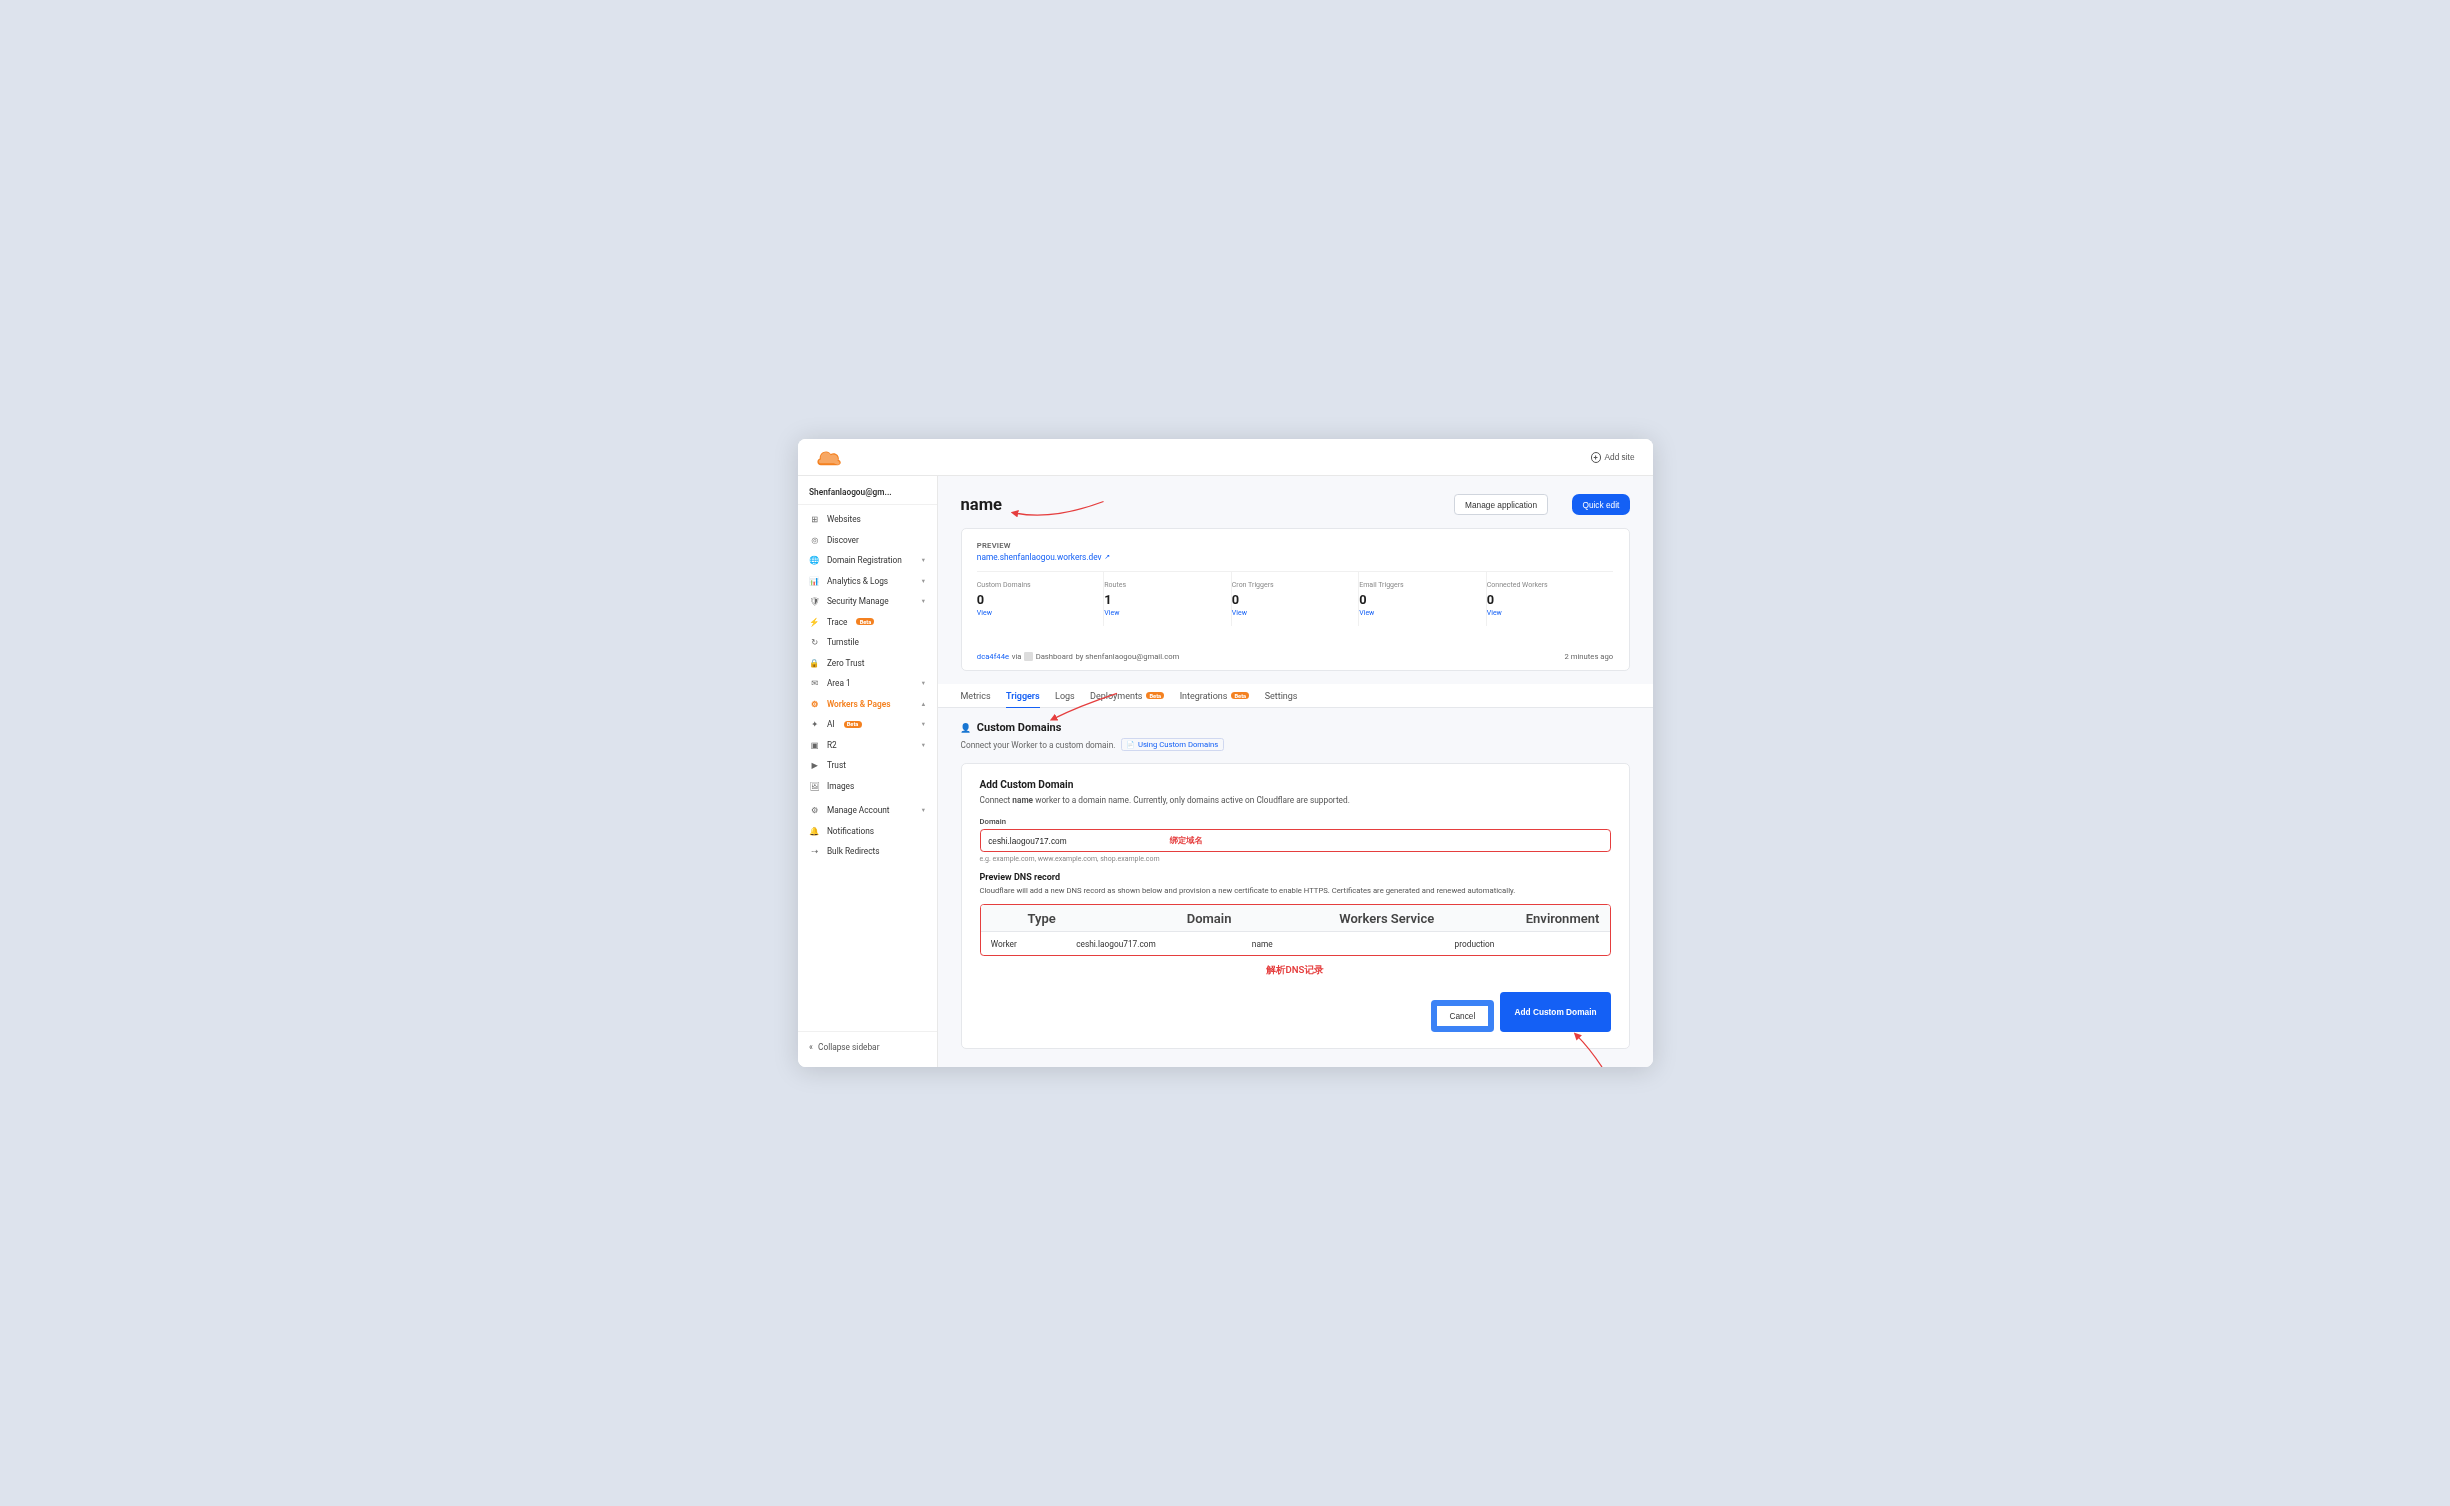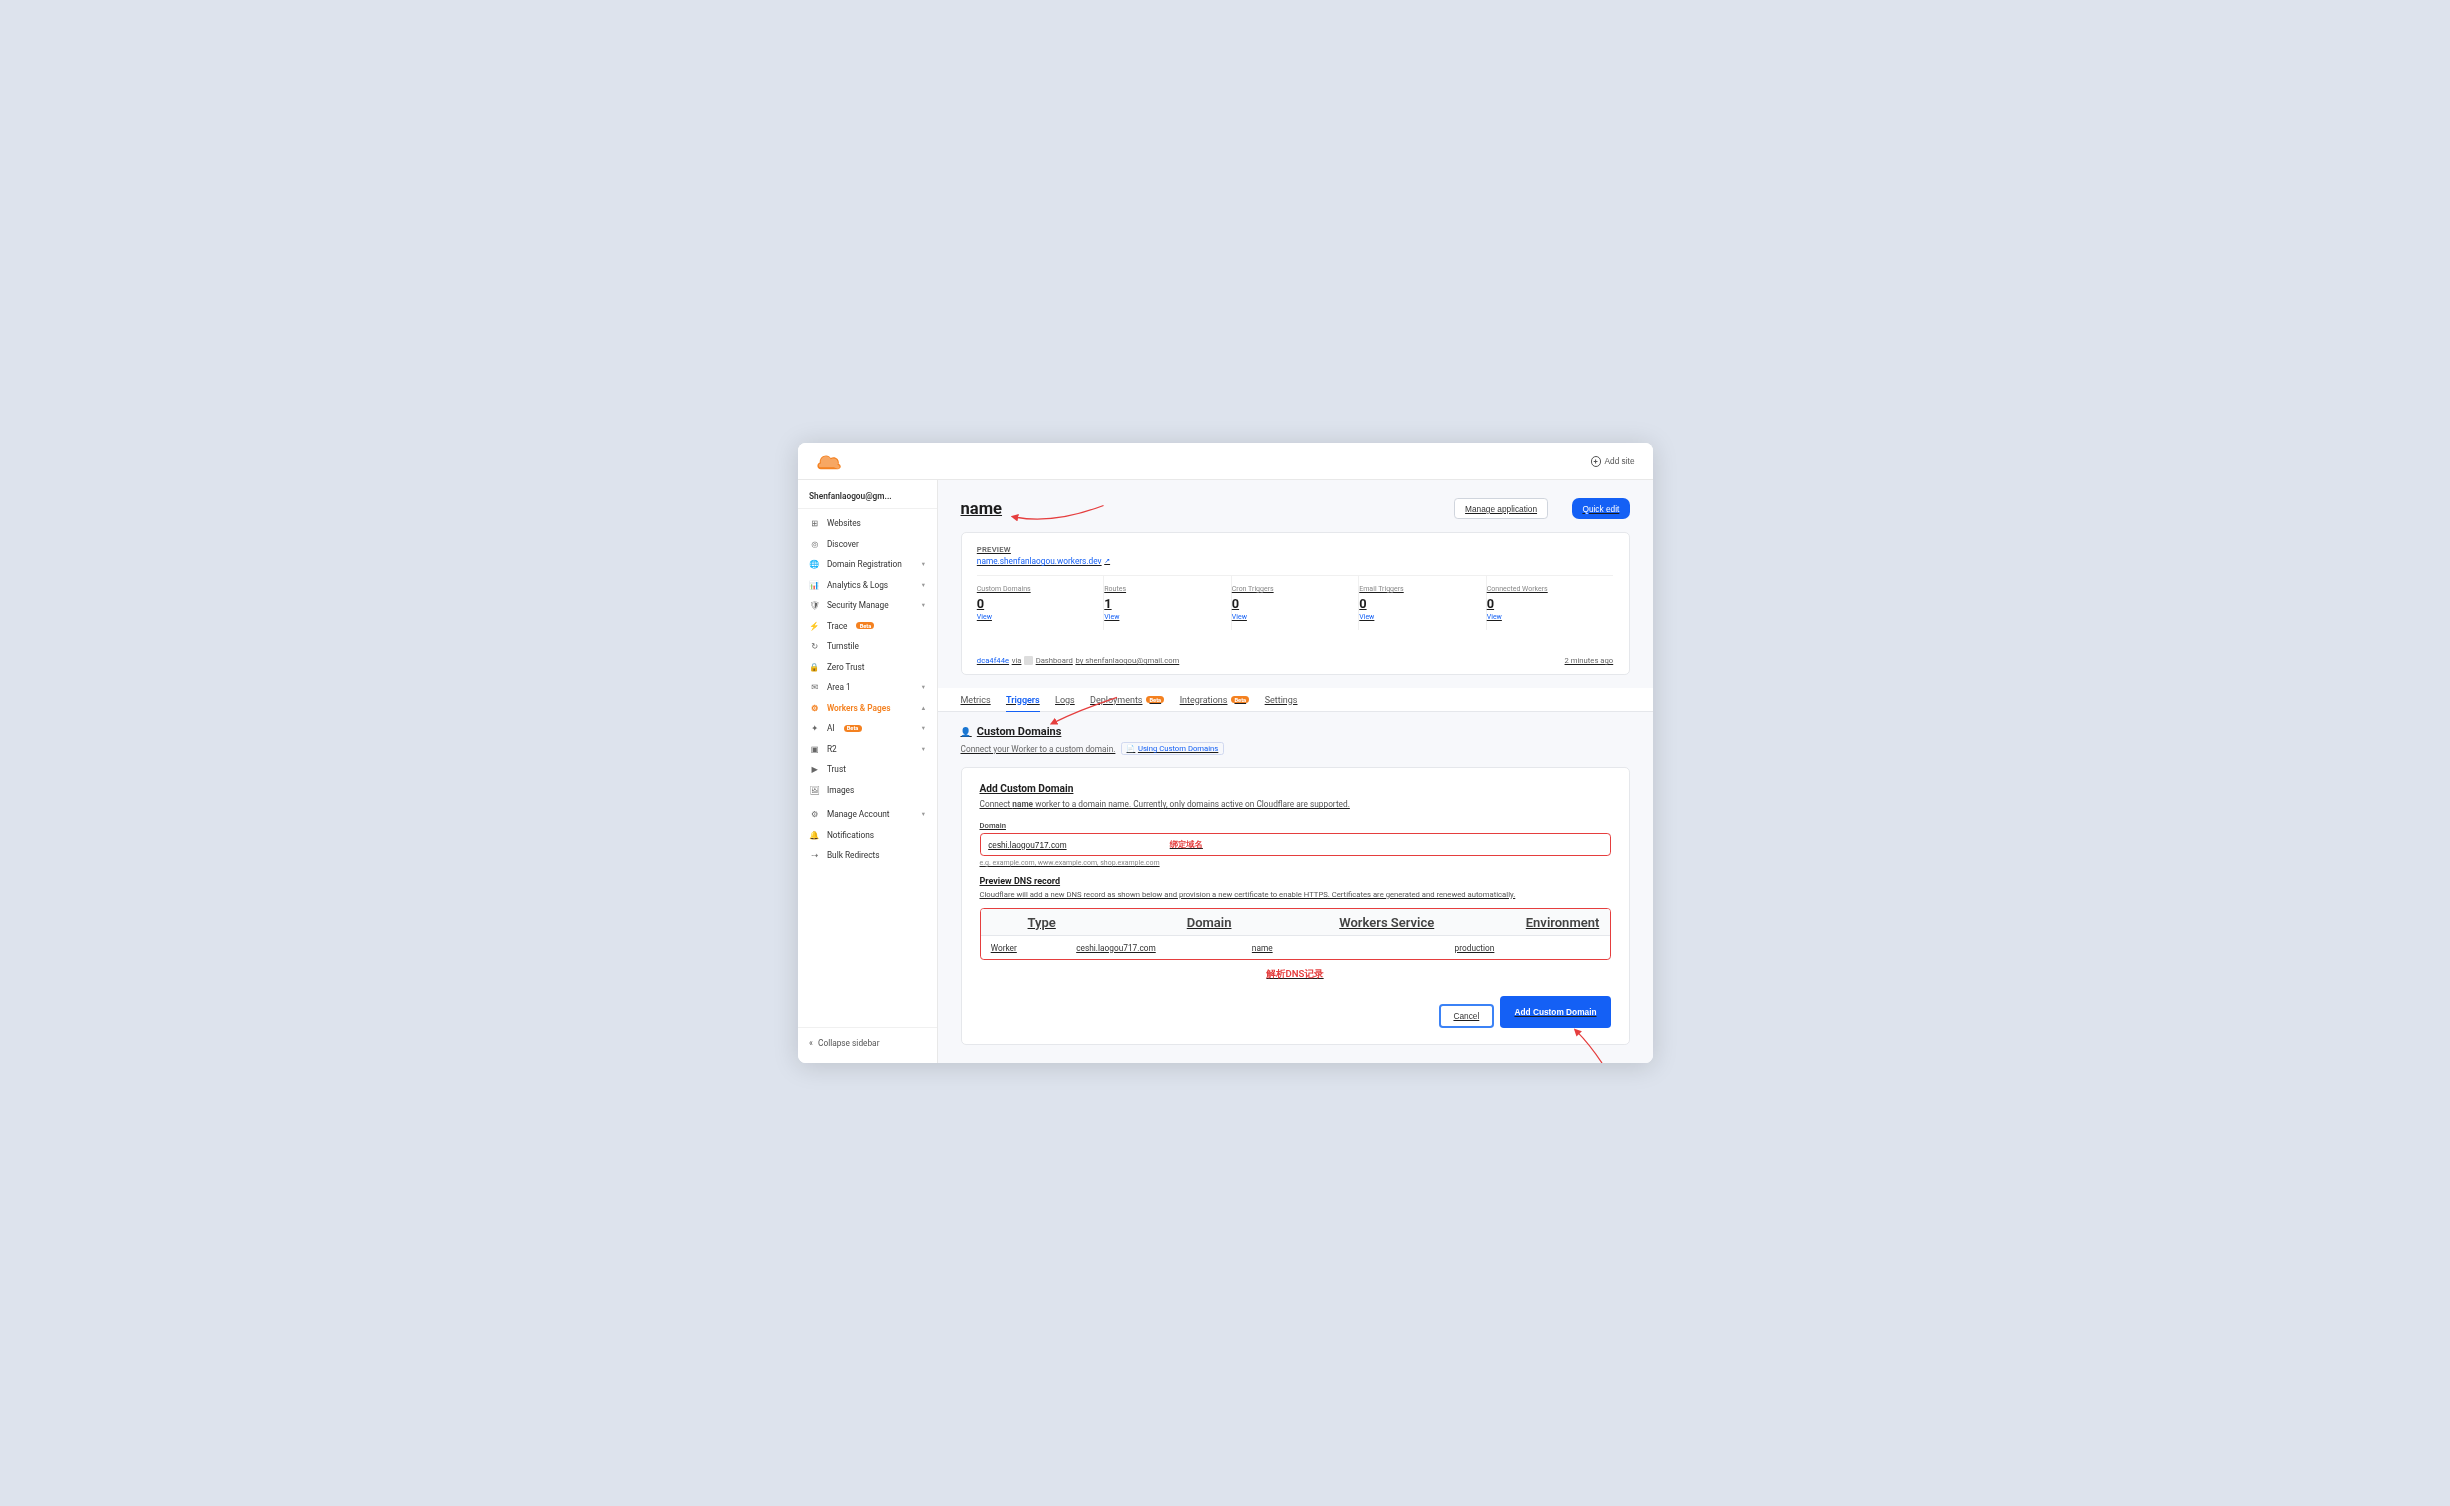--- a/index.html
+++ b/index.html
@@ -441,21 +441,21 @@
       padding: 7.7px 0 2.6px;
     }
     
     .action-row {
       display: flex;
       justify-content: flex-end;
       gap: 6.4px;
       margin-top: 12.8px;
     }
     .btn-cancel {
-      border: 2px solid #3b82f6;
+      border: 6px solid #3b82f6;
       background: #fff;
       color: #333;
       font-size: 8.3px;
       padding: 5.1px 12.8px;
       border-radius: 3.8px;
       cursor: pointer;
       font-weight: 500;
       margin-top: 8px;
     }
     .btn-add-domain {
@@ -463,21 +463,20 @@
       background: #1460f5;
       color: #fff;
       font-size: 8.3px;
       padding: 5.1px 14px;
       border-radius: 3.8px;
       cursor: pointer;
       font-weight: 600;
     }
     .relative-wrap {
       position: relative;
-      text-decoration: underline;
     }
   </style>
 </head>
 <body>
 
 <div class="app-window">
 
   <div class="topbar">
     <div class="topbar-logo">
       <svg class="cloudflare-logo-icon" viewBox="0 0 60 36" fill="none" xmlns="http://www.w3.org/2000/svg" style="font-size:14px">

